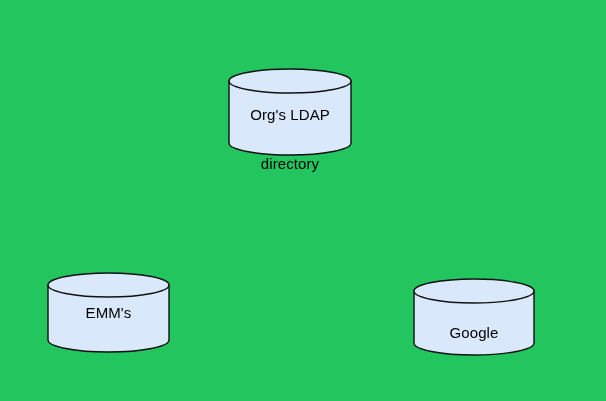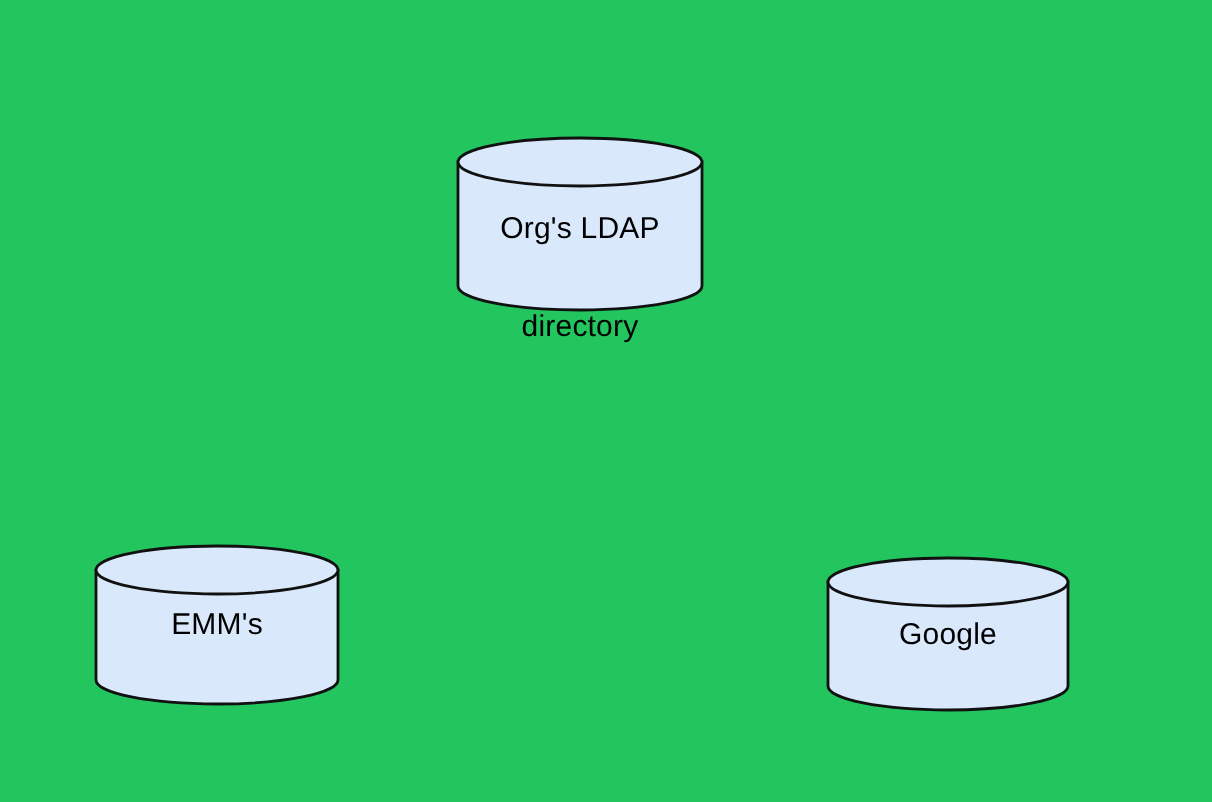--- a/index.html
+++ b/index.html
@@ -59,17 +59,17 @@
       <ellipse cx="61.5" cy="13" rx="60.5" ry="12" fill="#dae8fc" stroke="#111111" stroke-width="1.4"></ellipse>
     </svg>
     <div class="cyl-label" style="top: 30px; color: rgb(0, 0, 0);">EMM's</div>
   </div>
 
   <div class="cylinder" id="node-google" style="left: 413px; top: 278px; width: 122px; height: 78px;">
     <svg width="122" height="78" viewBox="0 0 122 78">
       <path d="M 1 13 L 1 65 A 60 12 0 0 0 121 65 L 121 13 Z" fill="#dae8fc" stroke="#111111" stroke-width="1.4"></path>
       <ellipse cx="61" cy="13" rx="60" ry="12" fill="#dae8fc" stroke="#111111" stroke-width="1.4"></ellipse>
     </svg>
-    <div class="cyl-label" style="top: 29px; color: rgb(0, 0, 0);">Google</div>
+    <div class="cyl-label" style="top: 44px; color: rgb(0, 0, 0);">Google</div>
     <div class="cyl-label" style="top: 60px; color: rgb(0, 0, 0);"></div>
   </div>
 
 </div>
 
 </body></html>

